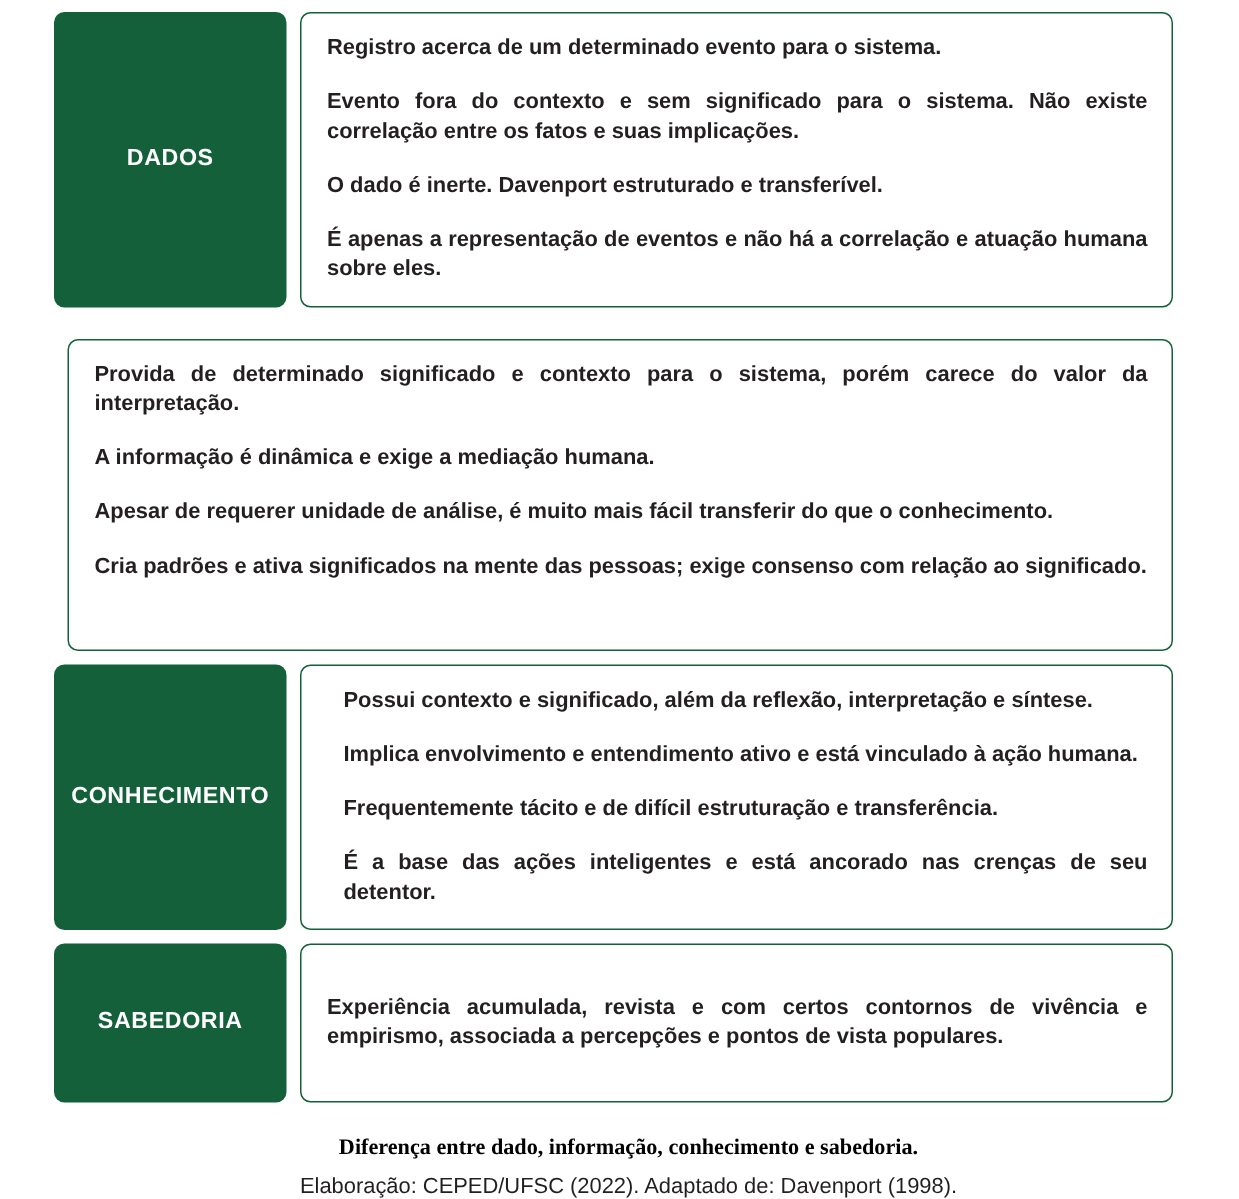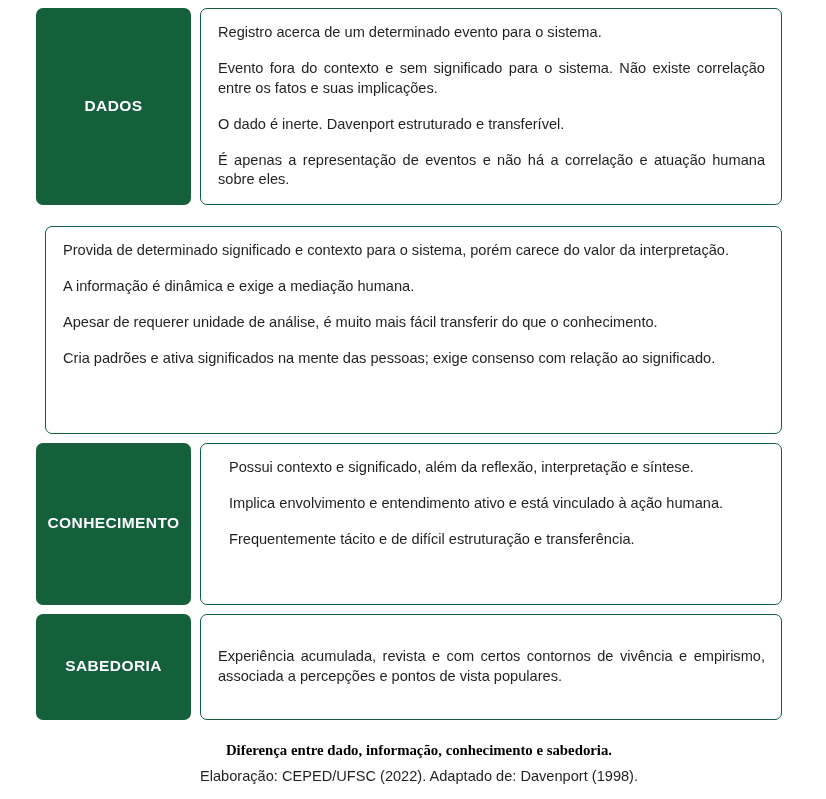--- a/index.html
+++ b/index.html
@@ -48,20 +48,21 @@
   .content-cell {
     flex: 1;
     margin-left: 9px;
     border: 1.6px solid #13603a;
     border-radius: 7px;
     padding: 14px 16px 14px 17px;
     box-sizing: border-box;
     display: flex;
     flex-direction: column;
     justify-content: flex-start;
+    font-weight: bold;
   }
   .content-cell p {
     margin: 0 0 17px 0;
     font-size: 14.6px;
     line-height: 1.32;
     text-align: justify;
     color: #231f20;
   }
   .content-cell p:last-child {
     margin-bottom: 0;
@@ -120,20 +121,21 @@
   </div>
 
   <div class="row row-conhecimento">
     <div class="label-cell">
       <span class="label-text">CONHECIMENTO</span>
     </div>
     <div class="content-cell">
       <p>Possui contexto e significado, além da reflexão, interpretação e síntese.</p>
       <p>Implica envolvimento e entendimento ativo e está vinculado à ação humana.</p>
       <p>Frequentemente tácito e de difícil estruturação e transferência.</p>
+      <p>É a base das ações inteligentes e está ancorado nas crenças de seu detentor.</p>
     </div>
   </div>
 
   <div class="row row-sabedoria">
     <div class="label-cell">
       <span class="label-text">SABEDORIA</span>
     </div>
     <div class="content-cell">
       <p>Experiência acumulada, revista e com certos contornos de vivência e empirismo, associada a percepções e pontos de vista populares.</p>
     </div>

